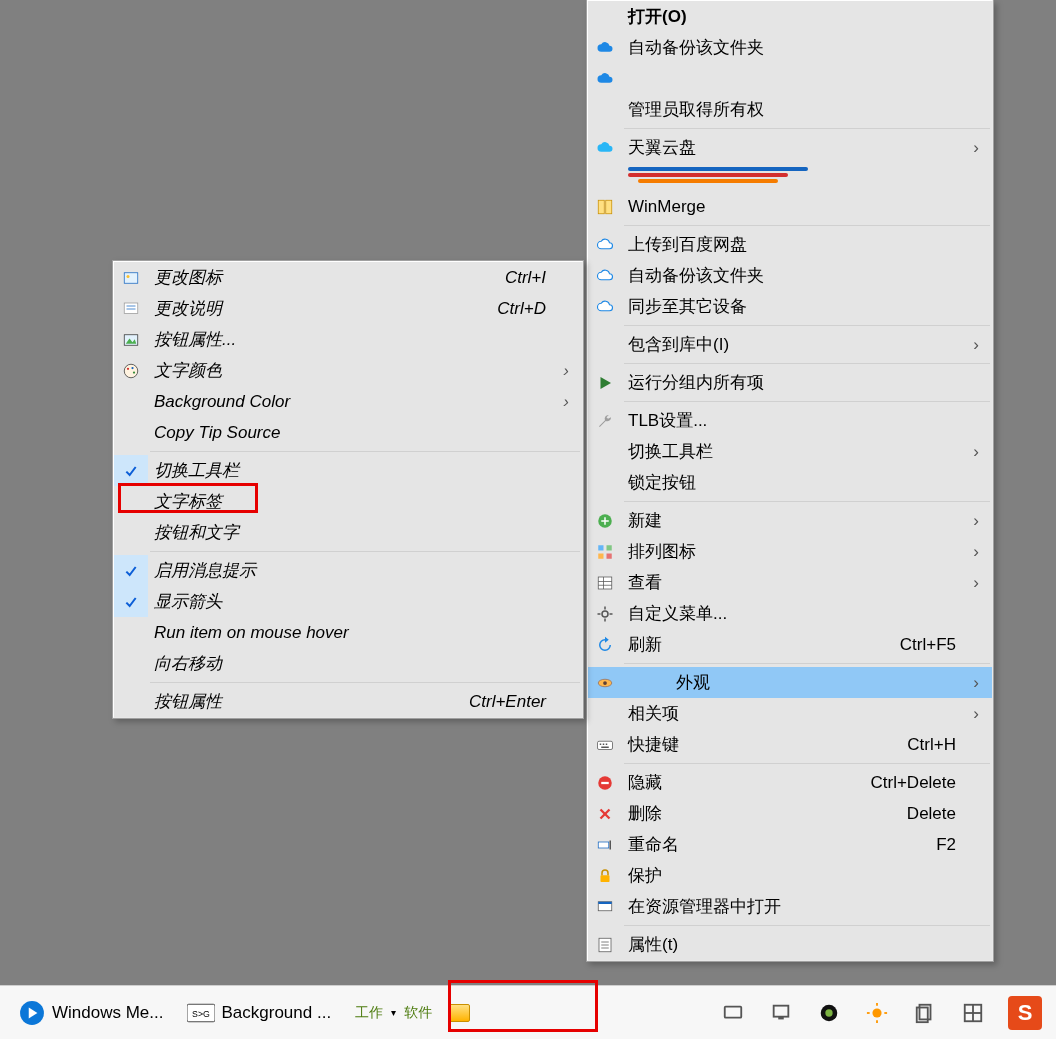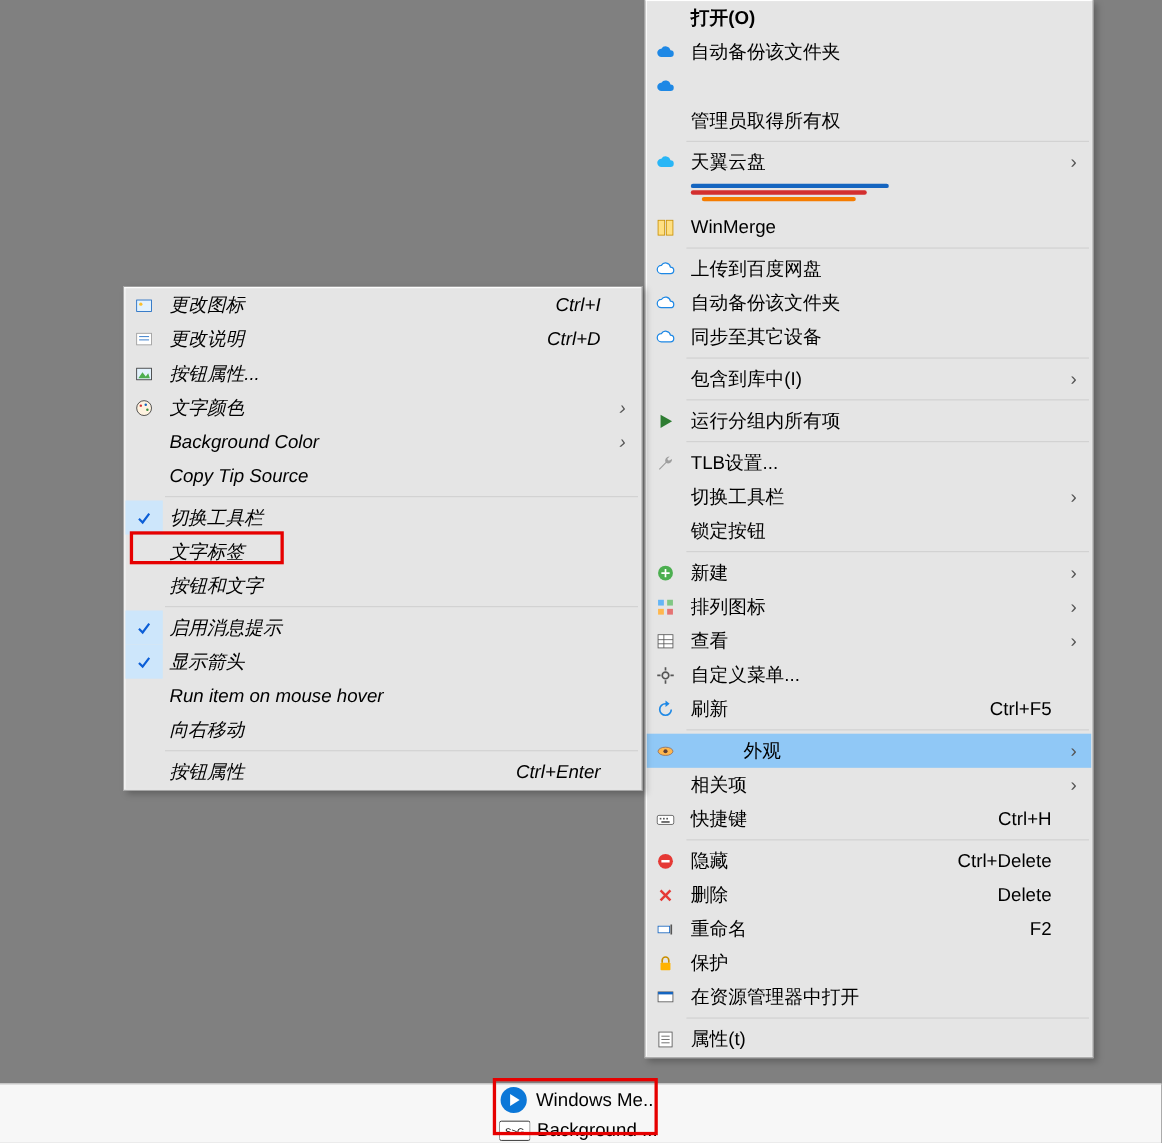--- a/index.html
+++ b/index.html
@@ -69,21 +69,20 @@
   
   .taskbar {
     position: absolute;
     left: 0; right: 0; bottom: 0;
     height: 54px;
     background: #f7f7f7;
     border-top: 1px solid #cfcfcf;
     display: flex;
     align-items: center;
     padding: 0 8px;
-    flex-direction: column;
   }
   .tb-item {
     display: flex;
     align-items: center;
     height: 40px;
     padding: 0 10px;
     margin-right: 4px;
   }
   .tb-item .tb-icon { width: 28px; height: 28px; display:flex; align-items:center; justify-content:center; margin-right:6px; }
   .tb-item .tb-label { color: #000; font-size: 17px; }

